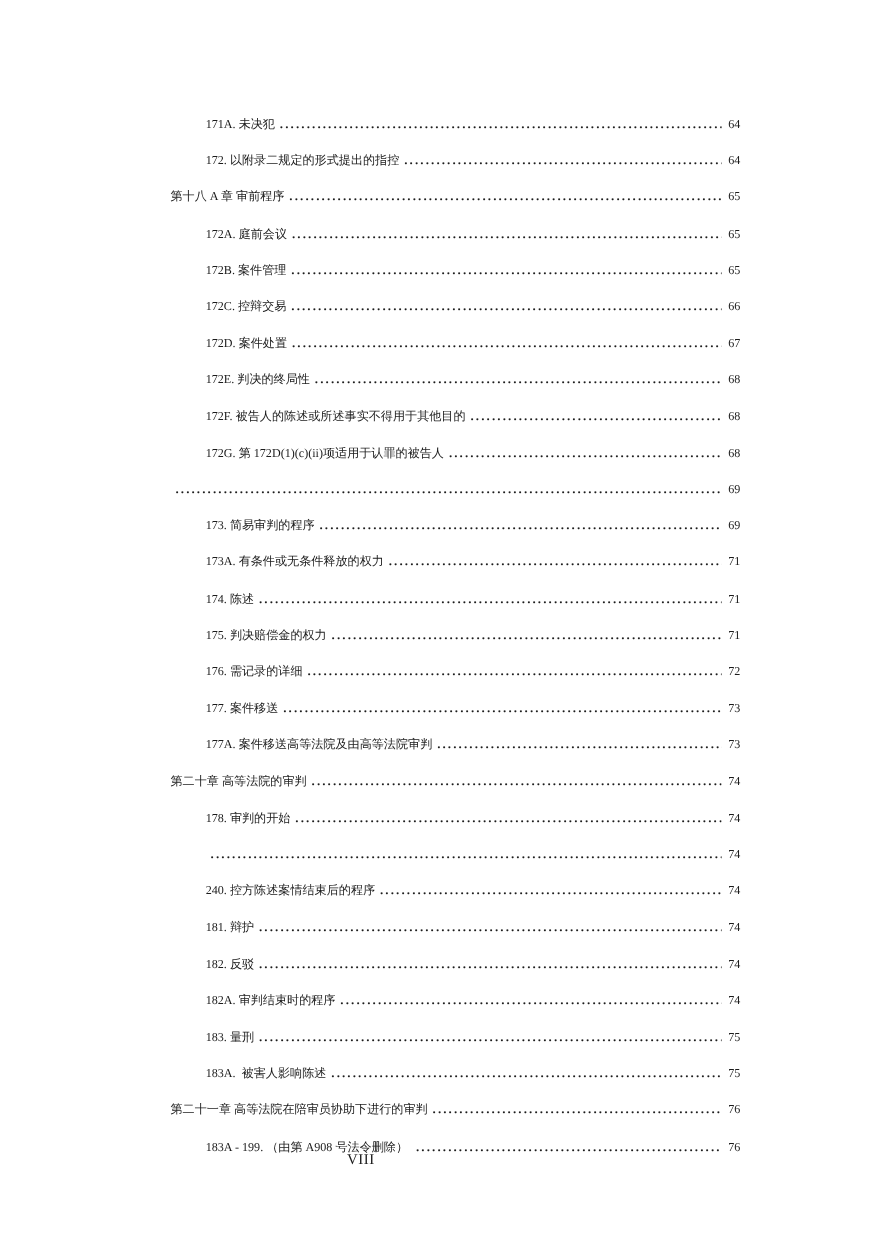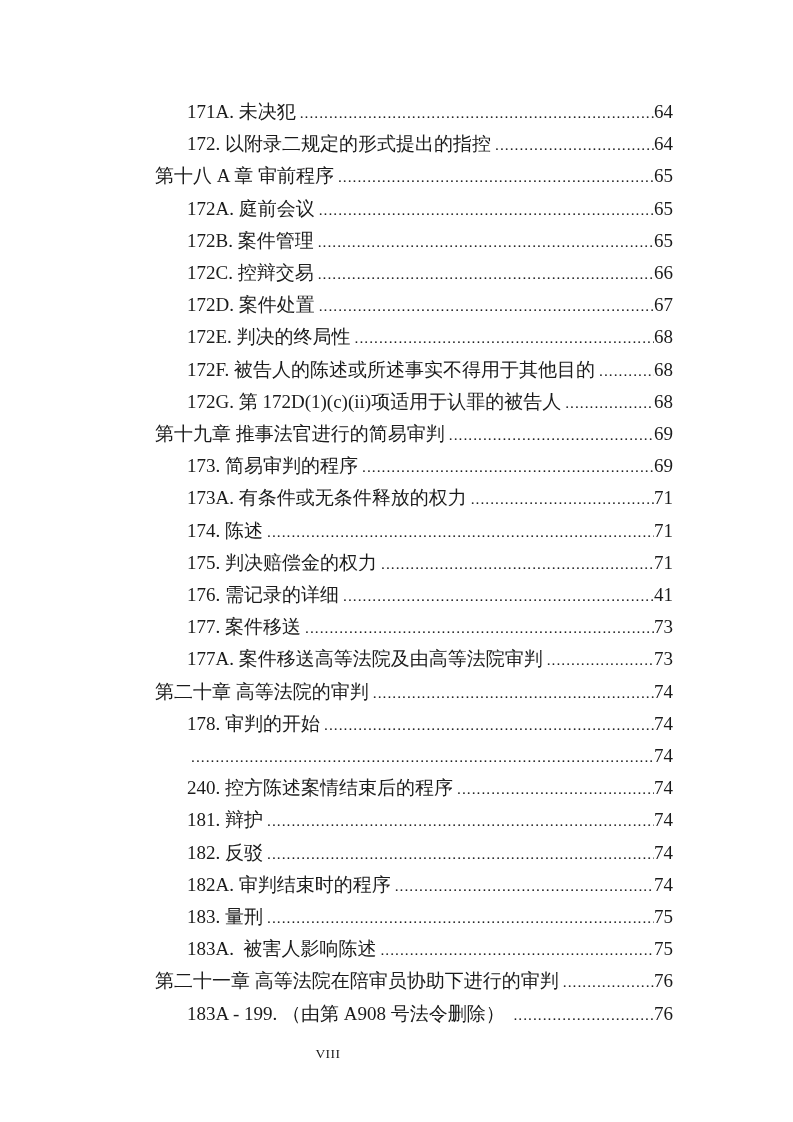--- a/index.html
+++ b/index.html
@@ -23,21 +23,21 @@
   .toc {
     position: absolute;
     left: 155px;
     top: 96px;
     width: 518px;
   }
   .toc-row {
     display: flex;
     align-items: baseline;
     line-height: 31.2px;
-    font-size: 19px;
+    font-size: 11px;
   }
   .toc-row.section {
     padding-left: 32px;
   }
   .toc-label {
     white-space: pre;
     flex: 0 0 auto;
   }
   .dot-leader {
     flex: 1 1 auto;
@@ -116,21 +116,20 @@
         <span class="toc-label">172F. 被告人的陈述或所述事实不得用于其他目的</span>
         <span class="dot-leader"></span>
         <span class="toc-page">68</span>
       </div>
       <div class="toc-row section">
         <span class="toc-label">172G. 第 172D(1)(c)(ii)项适用于认罪的被告人</span>
         <span class="dot-leader"></span>
         <span class="toc-page">68</span>
       </div>
       <div class="toc-row chapter">
-        <span class="toc-label">第十九章 推事法官进行的简易审判</span>
         <span class="dot-leader"></span>
         <span class="toc-page">69</span>
       </div>
       <div class="toc-row section">
         <span class="toc-label">173. 简易审判的程序</span>
         <span class="dot-leader"></span>
         <span class="toc-page">69</span>
       </div>
       <div class="toc-row section">
         <span class="toc-label">173A. 有条件或无条件释放的权力</span>
@@ -143,21 +142,21 @@
         <span class="toc-page">71</span>
       </div>
       <div class="toc-row section">
         <span class="toc-label">175. 判决赔偿金的权力</span>
         <span class="dot-leader"></span>
         <span class="toc-page">71</span>
       </div>
       <div class="toc-row section">
         <span class="toc-label">176. 需记录的详细</span>
         <span class="dot-leader"></span>
-        <span class="toc-page">41</span>
+        <span class="toc-page">72</span>
       </div>
       <div class="toc-row section">
         <span class="toc-label">177. 案件移送</span>
         <span class="dot-leader"></span>
         <span class="toc-page">73</span>
       </div>
       <div class="toc-row section">
         <span class="toc-label">177A. 案件移送高等法院及由高等法院审判</span>
         <span class="dot-leader"></span>
         <span class="toc-page">73</span>

